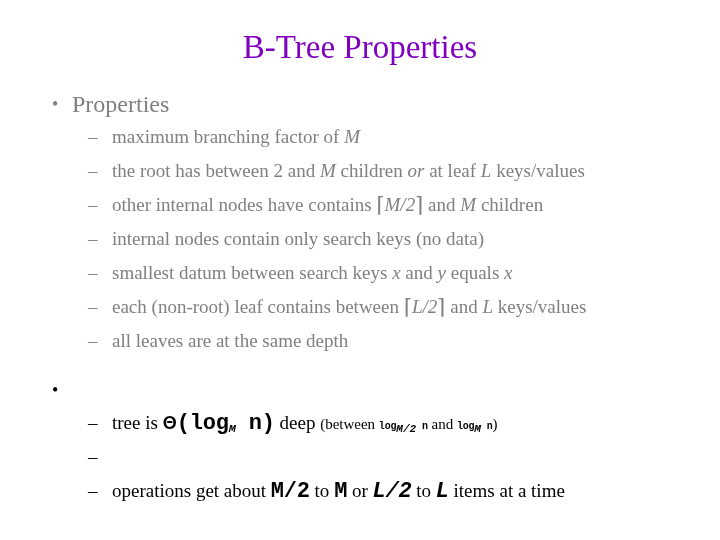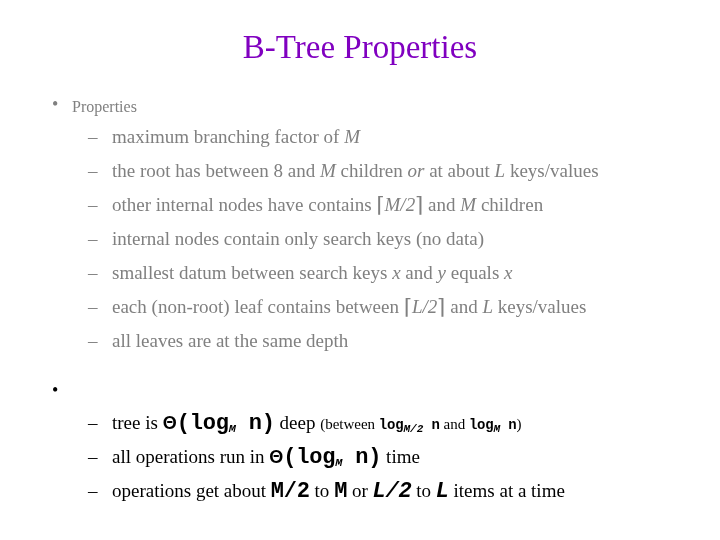--- a/index.html
+++ b/index.html
@@ -59,21 +59,21 @@
     white-space: nowrap;
   }
   .l1 .bullet {
     position: absolute;
     left: 52px;
     top: 0;
     line-height: 32px;
     font-size: 18px;
   }
   .l1 .l1-text {
-    font-size: 16px;
+    font-size: 24px;
   }
 
   
   .l2 {
     position: relative;
     padding-left: 112px;
     font-size: 19px;
     line-height: 34px;
     height: 34px;
     white-space: nowrap;
@@ -114,21 +114,21 @@
     font-size: 0.62em;
     vertical-align: -0.28em;
     font-family: "Liberation Mono", "DejaVu Sans Mono", monospace;
     font-weight: bold;
     font-style: italic;
   }
   .paren-small {
     font-size: 15px;
   }
   .paren-small .mono {
-    font-size: 14px;
+    font-size: 10px;
   }
   .ceil-open, .ceil-close {
     font-family: "Liberation Serif", "DejaVu Serif", serif;
     font-size: 21px;
     vertical-align: -1px;
   }
 
   
   .group-gap {
     height: 16px;
@@ -139,30 +139,30 @@
 
 <div class="slide">
 
   <div class="slide-title">B-Tree Properties</div>
 
   <div class="body-area">
     <div id="groups-root">
         <div class="group">
           <div class="l1 gray"><span class="bullet">•</span><span class="l1-text">Properties</span></div>
           <div class="l2 gray" id="prop-max-branching"><span class="dash">–</span><span><span>maximum branching factor of </span><span class="it">M</span></span></div>
-          <div class="l2 gray" id="prop-root-children"><span class="dash">–</span><span><span>the root has between 8 and </span><span class="it">M</span><span> children </span><span class="it">or</span><span> at about </span><span class="it">L</span><span> keys/values</span></span></div>
+          <div class="l2 gray" id="prop-root-children"><span class="dash">–</span><span><span>the root has between 2 and </span><span class="it">M</span><span> children </span><span class="it">or</span><span> at leaf </span><span class="it">L</span><span> keys/values</span></span></div>
           <div class="l2 gray" id="prop-internal-children"><span class="dash">–</span><span><span>other internal nodes have contains </span><span class="ceil-open">⌈</span><span class="it">M/2</span><span class="ceil-close">⌉</span><span> and </span><span class="it">M</span><span> children</span></span></div>
           <div class="l2 gray" id="prop-internal-search-keys"><span class="dash">–</span><span><span>internal nodes contain only search keys (no data)</span></span></div>
           <div class="l2 gray" id="prop-smallest-datum"><span class="dash">–</span><span><span>smallest datum between search keys </span><span class="it">x</span><span> and </span><span class="it">y</span><span> equals </span><span class="it">x</span></span></div>
           <div class="l2 gray" id="prop-leaf-contains"><span class="dash">–</span><span><span>each (non-root) leaf contains between </span><span class="ceil-open">⌈</span><span class="it">L/2</span><span class="ceil-close">⌉</span><span> and </span><span class="it">L</span><span> keys/values</span></span></div>
           <div class="l2 gray" id="prop-same-depth"><span class="dash">–</span><span><span>all leaves are at the same depth</span></span></div>
         </div>
         <div class="group-gap"></div>
         <div class="group">
           <div class="l1 black"><span class="bullet">•</span></div>
           <div class="l2 black" id="result-tree-depth"><span class="dash">–</span><span><span>tree is </span><span class="theta">Θ</span><span class="mono">(log</span><sub class="sb">M</sub><span class="mono"> n)</span><span> deep </span><span class="paren-small">(between </span><span class="paren-small"><span class="mono">log</span></span><sub class="sb" style="font-size: 0.58em;">M/2</sub><span class="paren-small"><span class="mono"> n</span></span><span class="paren-small"> and </span><span class="paren-small"><span class="mono">log</span></span><sub class="sb" style="font-size: 0.58em;">M</sub><span class="paren-small"><span class="mono"> n</span></span><span class="paren-small">)</span></span></div>
-          <div class="l2 black" id="result-operations-time"><span class="dash">–</span><span><span>all operations run in </span><span class="theta">Θ</span><span class="mono">(log</span><sub class="sb">M</sub><span class="mono"> n)</span><span> time</span></span></div>
+          <div class="l2 black" id="result-operations-time"><span class="dash">–</span></div>
           <div class="l2 black" id="result-operations-items"><span class="dash">–</span><span><span>operations get about </span><span class="mono">M/2</span><span> to </span><span class="mono">M</span><span> or </span><span class="mono mono-it">L/2</span><span> to </span><span class="mono mono-it">L</span><span> items at a time</span></span></div>
         </div>
       </div>
   </div>
 
 </div>
 
 </body></html>

